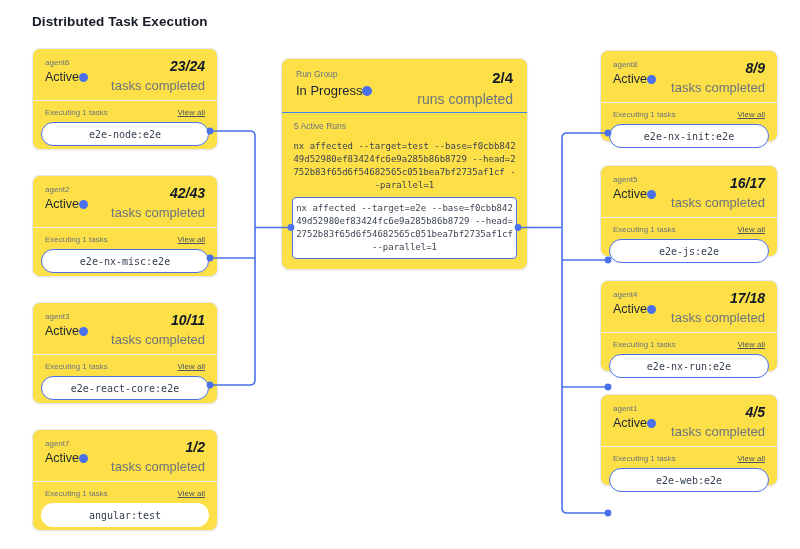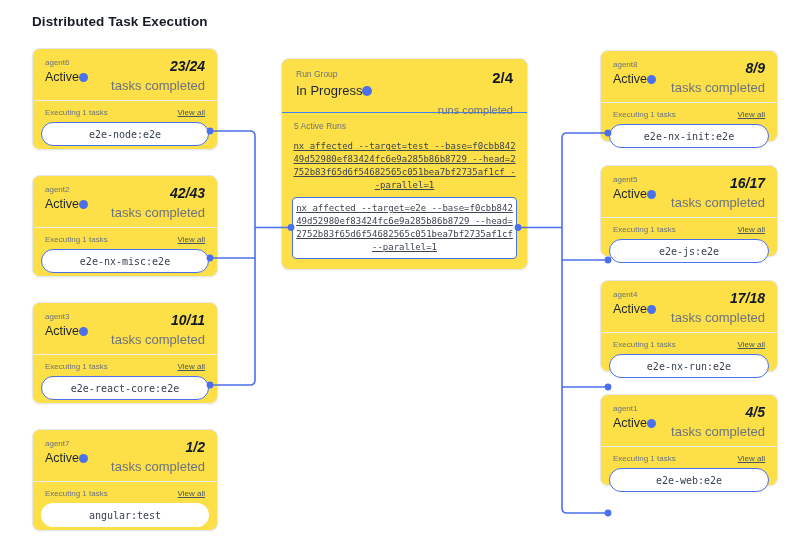--- a/index.html
+++ b/index.html
@@ -49,26 +49,26 @@
   
   .run-card { position:absolute; left:281px; top:58px; width:247px; padding-bottom:10px; }
   .run-header {
     display:flex; justify-content:space-between; align-items:flex-start;
     padding:10px 14px 0 14px; height:54px; border-bottom:1px solid #3b82f6;
   }
   .run-label { font-size:8.5px; color:var(--gray); margin-bottom:4px; }
   .run-status { display:flex; align-items:center; gap:0; font-size:13px; color:#1b2430; }
   .run-status .status-dot { width:10px; height:10px; }
   .runs-count { font-size:15px; font-weight:bold; color:var(--dark); }
-  .runs-label { font-size:11px; color:var(--gray); margin-top:18px; }
+  .runs-label { font-size:14px; color:var(--gray); margin-top:5px; }
   .run-body { padding:8px 10px 0 10px; }
   .active-runs { font-size:8.5px; color:var(--gray); padding:0 2px; }
   .cmd {
     font-family:"DejaVu Sans Mono", monospace; font-size:9px; line-height:13px;
-    color:#3d4453; text-align:center; word-break:break-all;text-decoration:underline;
+    color:#3d4453; text-align:center; word-break:break-all;
   }
   .cmd-plain { margin:9px 0 0 0; padding:0 1px; }
   .cmd-highlighted {
     margin-top:5px; border:1.5px solid var(--accent); border-radius:4px;
     padding:4px 3px; background:#fff;
   }
   .connectors { position:absolute; left:0; top:0; z-index:5; pointer-events:none; }
   .connectors .lines { stroke:var(--accent); stroke-width:1.6; fill:none; }
   .connectors .dots  { fill:var(--accent); }
 </style>

